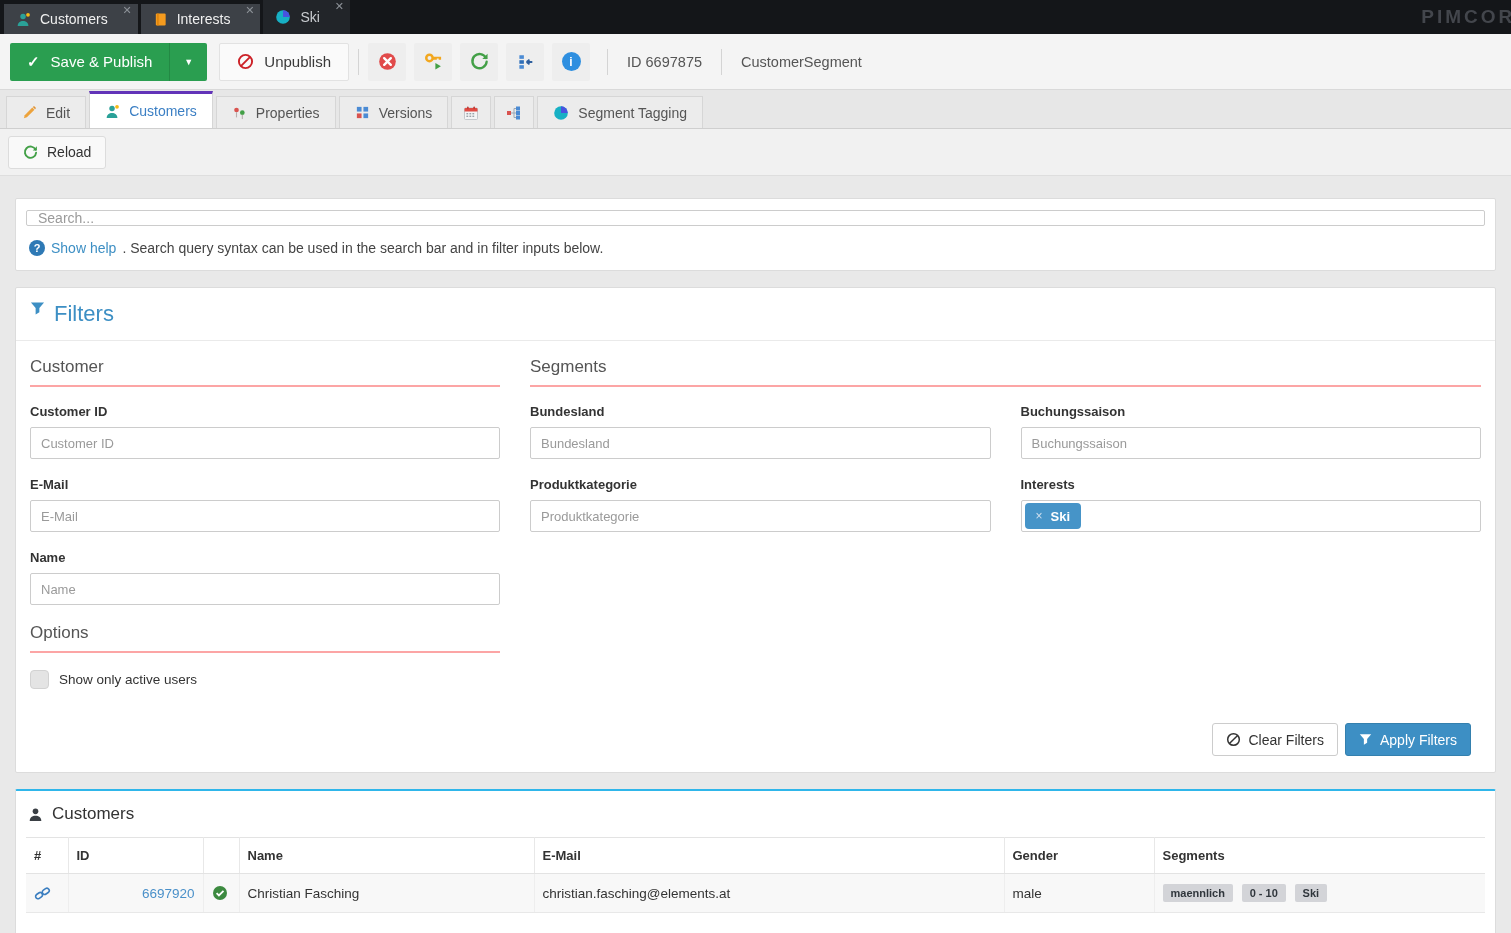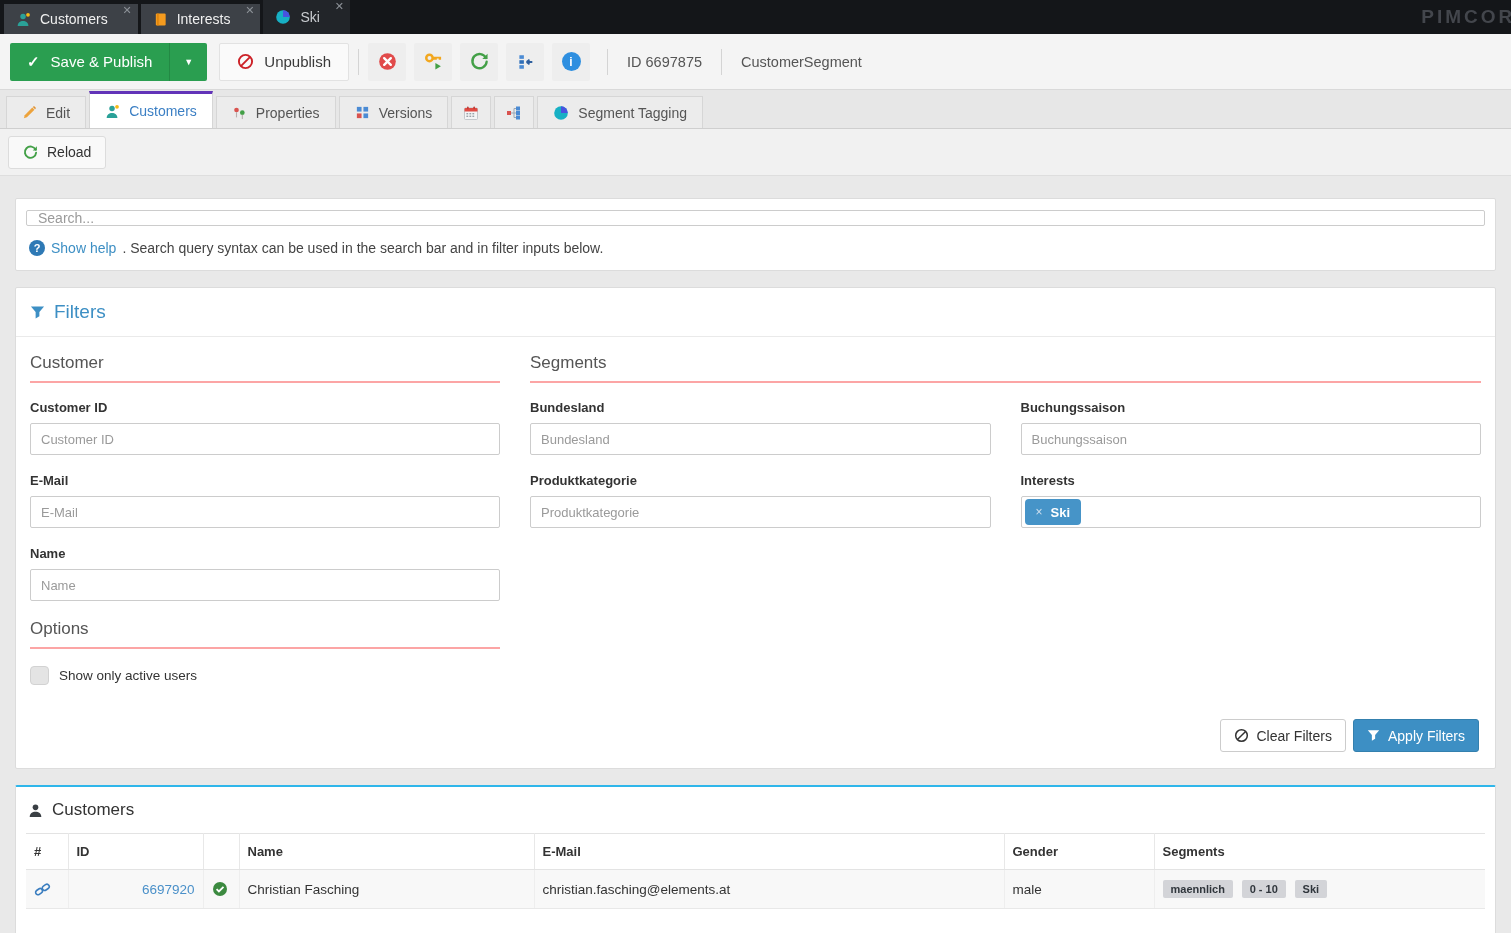--- a/index.html
+++ b/index.html
@@ -50,39 +50,39 @@
   .search-panel { padding:10px 10px 14px; }
   .search-input { width:100%; height:16px; border:1px solid #ccc; border-radius:2px; padding:0 11px; font-size:14px; color:#333; font-family:inherit; outline:none; }
   .search-input::placeholder { color:#9a9a9a; }
   .help-row { margin-top:13px; font-size:14px; color:#444; display:flex; align-items:center; gap:6px; padding-left:3px; }
   .q-circle { width:16px; height:16px; border-radius:50%; background:#2e79b5; color:#fff; font-size:11px; font-weight:bold;
               display:flex; align-items:center; justify-content:center; }
   .help-link { color:#3d8fc4; cursor:pointer; }
 
   
   .filters-panel { padding:0 0 16px; }
-  .filters-header { display:flex; gap:9px; align-items:center; color:#3d8fc4; font-size:19px; padding:13px 14px 13px; border-bottom:1px solid #eaeaea; cursor:pointer; }
+  .filters-header { display:flex; gap:9px; align-items:flex-start; color:#3d8fc4; font-size:22px; padding:13px 14px 13px; border-bottom:1px solid #eaeaea; cursor:pointer; }
   .filters-body { display:flex; gap:30px; padding:16px 14px 0; }
   .fcol-left { width:470px; flex:none; }
   .fcol-right { flex:1; }
   .section-title { font-size:17px; color:#555; padding-bottom:8px; border-bottom:2px solid #fca5a5; margin-bottom:17px; font-weight:normal; }
   .field { margin-bottom:18px; }
   .field .flabel { display:block; font-size:13px; font-weight:bold; color:#333; margin-bottom:8px; }
   .field input { width:100%; height:32px; border:1px solid #ccc; border-radius:2px; padding:0 10px; font-size:13px; color:#333; font-family:inherit; outline:none; }
   .field input::placeholder { color:#9a9a9a; }
   .seg-grid { display:grid; grid-template-columns:1fr 1fr; column-gap:30px; }
   .tagbox { height:32px; border:1px solid #ccc; border-radius:2px; padding:2px 3px; display:flex; align-items:center; }
   .tag { background:#4694c8; color:#fff; border-radius:4px; display:flex; align-items:center; gap:8px; height:26px; padding:0 11px;
          font-size:13px; font-weight:bold; cursor:pointer; }
   .tag .tag-x { color:#cfe0ef; font-size:12px; font-weight:normal; }
   .options-block { margin-top:6px; }
   .cb-row { display:flex; align-items:center; gap:10px; margin-top:14px; }
   .cb { width:19px; height:19px; background:#e4e4e4; border:1px solid #d2d2d2; border-radius:4px; cursor:pointer; }
   .cb-label { font-size:13.5px; color:#333; }
-  .filter-actions { display:flex; justify-content:flex-end; gap:7px; margin-top:34px; padding:0 16px; }
+  .filter-actions { display:flex; justify-content:flex-end; gap:7px; margin-top:34px; padding:0 24px; }
   .btn-clear { display:flex; align-items:center; gap:8px; background:#fff; border:1px solid #ccc; border-radius:3px; height:33px; padding:0 13px;
                font-size:14px; color:#333; cursor:pointer; }
   .btn-apply { display:flex; align-items:center; gap:8px; background:#3d8fc4; border:1px solid #3480ae; border-radius:3px; height:33px; padding:0 13px;
                font-size:14px; color:#fff; cursor:pointer; }
 
   
   .customers-panel { border-top:2px solid #2fb6ea; padding:13px 0 14px; }
   .cust-title { display:flex; align-items:center; gap:9px; font-size:17px; color:#333; padding:0 12px 13px; }
   table.grid { width:calc(100% - 20px); margin:0 10px; border-collapse:collapse; font-size:13.5px; table-layout:fixed; }
   table.grid th { text-align:left; font-size:13px; color:#333; padding:10px 8px; border-top:1px solid #e3e3e3; border-bottom:1px solid #e3e3e3;

